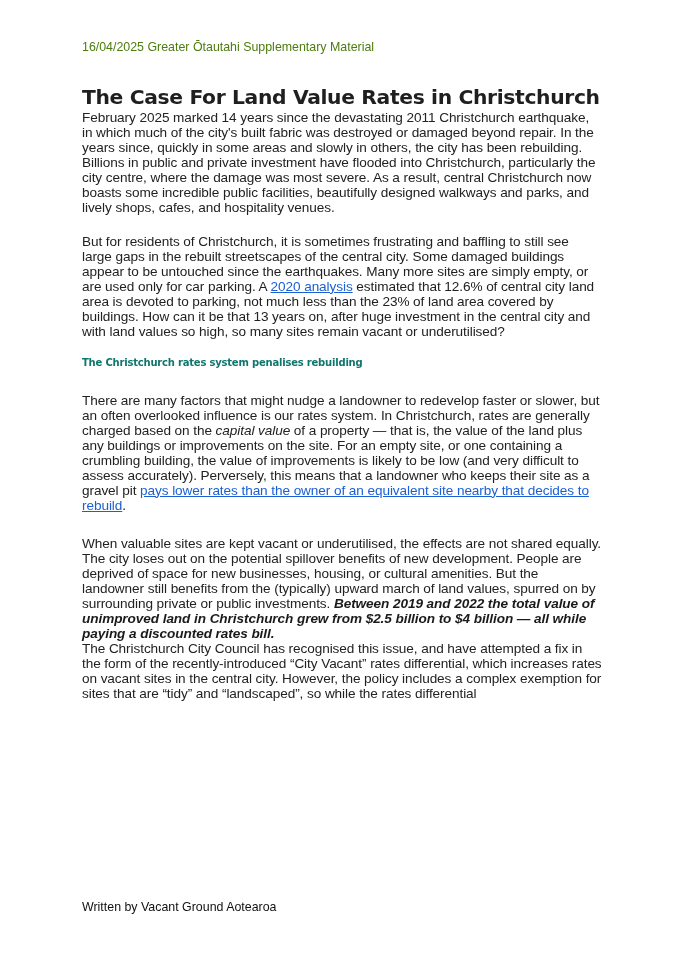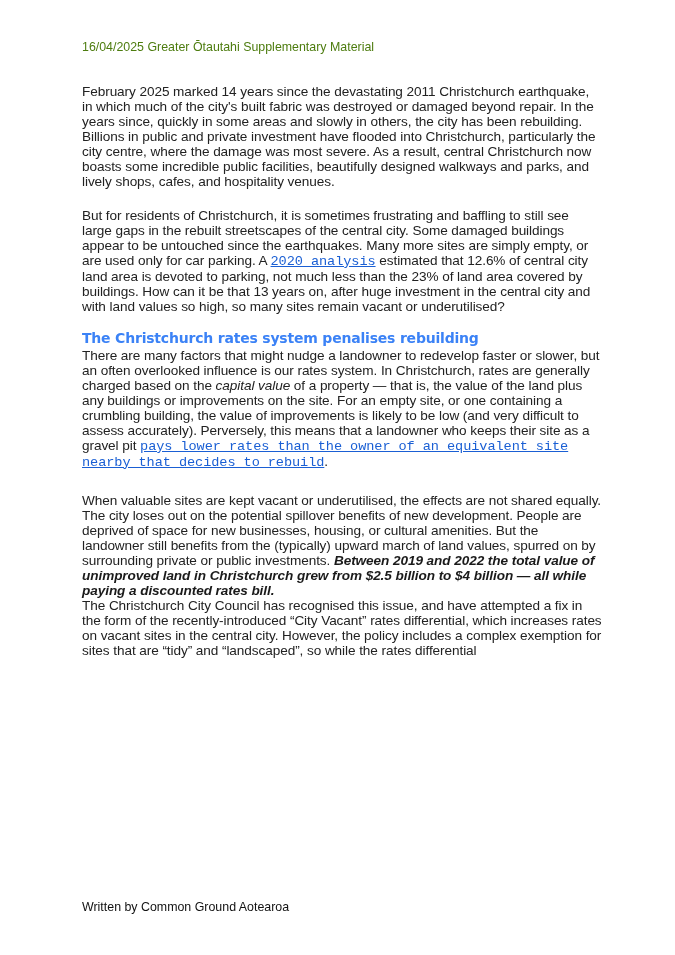--- a/index.html
+++ b/index.html
@@ -34,60 +34,60 @@
       font-weight: bold;
       font-size: 20.3px;
       letter-spacing: -0.35px;
       color: #1f1f1f;
       line-height: 26px;
     }
     h2 {
       margin: 0;
       font-family: "DejaVu Sans", sans-serif;
       font-weight: bold;
-      font-size: 14px;
+      font-size: 10px;
       letter-spacing: -0.2px;
-      color: #3b82f6;
+      color: #0f766e;
       line-height: 20px;
     }
     p {
       margin: 0;
       font-size: 13.6px;
       line-height: 15px;
       color: #222;
       letter-spacing: -0.08px;
     }
     .p1 { margin-top: 0px; }
     .p2 { margin-top: 18.7px; }
     .h2a { margin-top: 14px; }
-    .p3 { margin-top: 0; }
+    .p3 { margin-top: 20px; }
     .p4 { margin-top: 23px; }
     .h2b { margin-top: 13px; }
     .p5 { }
     a.link {
       color: #1a5fd4;
       text-decoration: underline;
-      font-family: Liberation Mono, monospace;
     }
     em.cap { font-style: italic; }
     strong.emph { font-weight: bold; font-style: italic; color: #1a1a1a; }
     .page-footer {
       position: absolute;
       left: 82px;
       top: 900px;
       font-size: 12.4px;
       color: #111;
     }
   </style>
 </head>
 <body>
 
 <div class="page-header">16/04/2025 Greater Ōtautahi Supplementary Material</div>
 
 <div class="content">
+  <h1>The Case For Land Value Rates in Christchurch</h1>
 
   <p class="p1">February 2025 marked 14 years since the devastating 2011 Christchurch earthquake, in which much of the city's built fabric was destroyed or damaged beyond repair. In the years since, quickly in some areas and slowly in others, the city has been rebuilding. Billions in public and private investment have flooded into Christchurch, particularly the city centre, where the damage was most severe. As a result, central Christchurch now boasts some incredible public facilities, beautifully designed walkways and parks, and lively shops, cafes, and hospitality venues.</p>
 
   <p class="p2">
     <span>But for residents of Christchurch, it is sometimes frustrating and baffling to still see large gaps in the rebuilt streetscapes of the central city. Some damaged buildings appear to be untouched since the earthquakes. Many more sites are simply empty, or are used only for car parking. A </span><a class="link" href="#">2020 analysis</a><span> estimated that 12.6% of central city land area is devoted to parking, not much less than the 23% of land area covered by buildings. How can it be that 13 years on, after huge investment in the central city and with land values so high, so many sites remain vacant or underutilised?</span>
   </p>
 
   <h2 class="h2a">The Christchurch rates system penalises rebuilding</h2>
 
   <p class="p3">
@@ -95,13 +95,13 @@
   </p>
 
   <p class="p4">
     <span>When valuable sites are kept vacant or underutilised, the effects are not shared equally. The city loses out on the potential spillover benefits of new development. People are deprived of space for new businesses, housing, or cultural amenities. But the landowner still benefits from the (typically) upward march of land values, spurred on by surrounding private or public investments. </span><strong class="emph">Between 2019 and 2022 the total value of unimproved land in Christchurch grew from $2.5 billion to $4 billion — all while paying a discounted rates bill.</strong>
   </p>
 
 
   <p class="p5">The Christchurch City Council has recognised this issue, and have attempted a fix in the form of the recently-introduced “City Vacant” rates differential, which increases rates on vacant sites in the central city. However, the policy includes a complex exemption for sites that are “tidy” and “landscaped”, so while the rates differential</p>
 </div>
 
-<div class="page-footer">Written by Common Ground Aotearoa</div>
+<div class="page-footer">Written by Vacant Ground Aotearoa</div>
 
 </body></html>

